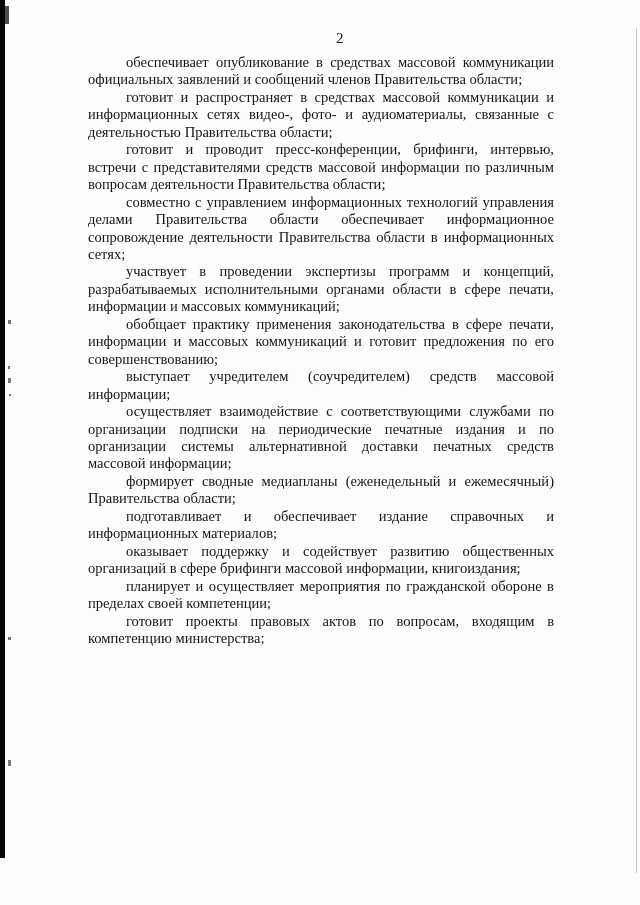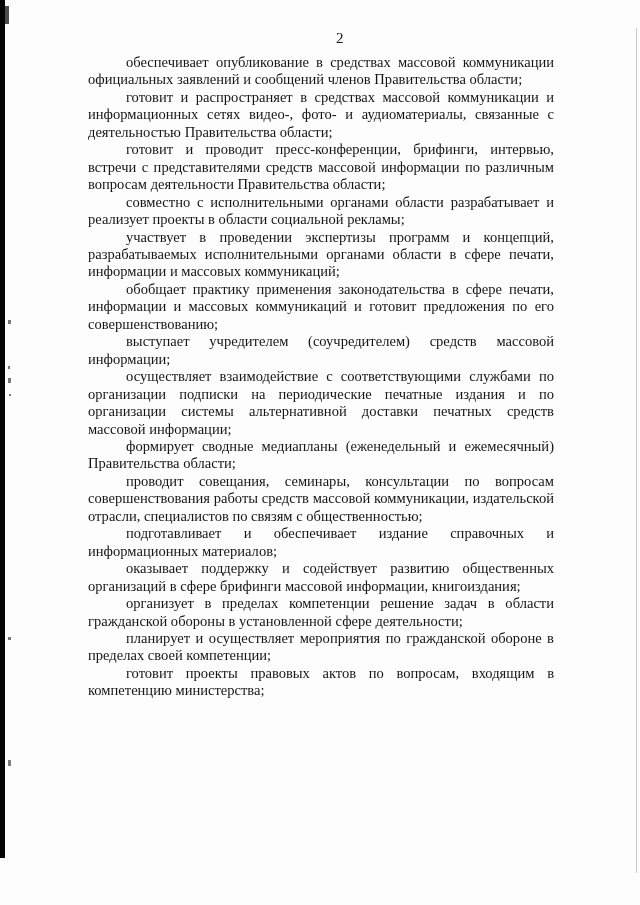--- a/index.html
+++ b/index.html
@@ -70,27 +70,25 @@
   <div class="speck s4"></div>
   <div class="speck s5"></div>
   <div class="speck s6"></div>
 
   <div class="page-number">2</div>
 
   <div class="text-body">
       <p>обеспечивает опубликование в средствах массовой коммуникации официальных заявлений и сообщений членов Правительства области;</p>
       <p>готовит и распространяет в средствах массовой коммуникации и информационных сетях видео-, фото- и аудиоматериалы, связанные с деятельностью Правительства области;</p>
       <p>готовит и проводит пресс-конференции, брифинги, интервью, встречи с представителями средств массовой информации по различным вопросам деятельности Правительства области;</p>
-      <p>совместно с исполнительными органами области разрабатывает и реализует проекты в области социальной рекламы;</p>
+      <p>совместно с управлением информационных технологий управления делами Правительства области обеспечивает информационное сопровождение деятельности Правительства области в информационных сетях;</p>
       <p>участвует в проведении экспертизы программ и концепций, разрабатываемых исполнительными органами области в сфере печати, информации и массовых коммуникаций;</p>
       <p>обобщает практику применения законодательства в сфере печати, информации и массовых коммуникаций и готовит предложения по его совершенствованию;</p>
       <p>выступает учредителем (соучредителем) средств массовой информации;</p>
       <p>осуществляет взаимодействие с соответствующими службами по организации подписки на периодические печатные издания и по организации системы альтернативной доставки печатных средств массовой информации;</p>
       <p>формирует сводные медиапланы (еженедельный и ежемесячный) Правительства области;</p>
-      <p>проводит совещания, семинары, консультации по вопросам совершенствования работы средств массовой коммуникации, издательской отрасли, специалистов по связям с общественностью;</p>
       <p>подготавливает и обеспечивает издание справочных и информационных материалов;</p>
       <p>оказывает поддержку и содействует развитию общественных организаций в сфере брифинги массовой информации, книгоиздания;</p>
-      <p>организует в пределах компетенции решение задач в области гражданской обороны в установленной сфере деятельности;</p>
       <p>планирует и осуществляет мероприятия по гражданской обороне в пределах своей компетенции;</p>
       <p>готовит проекты правовых актов по вопросам, входящим в компетенцию министерства;</p>
     </div>
 
 </div>
 
 </body></html>

